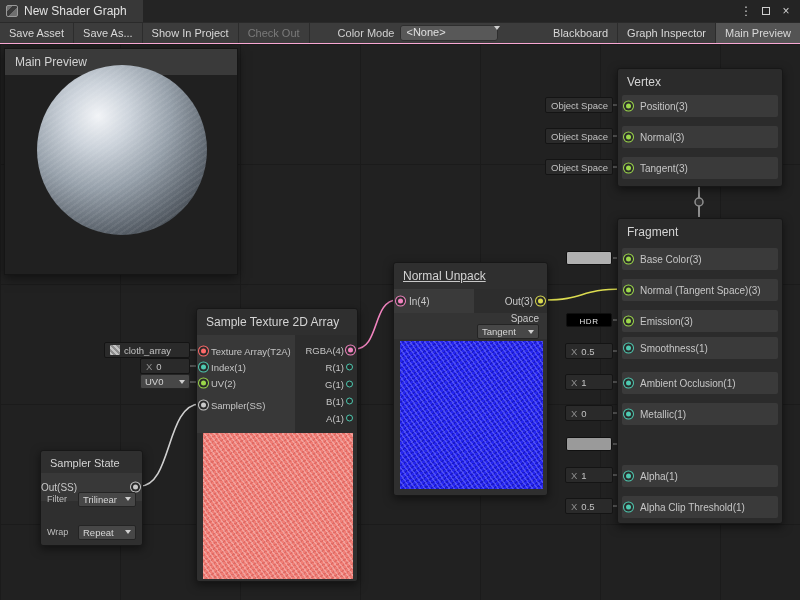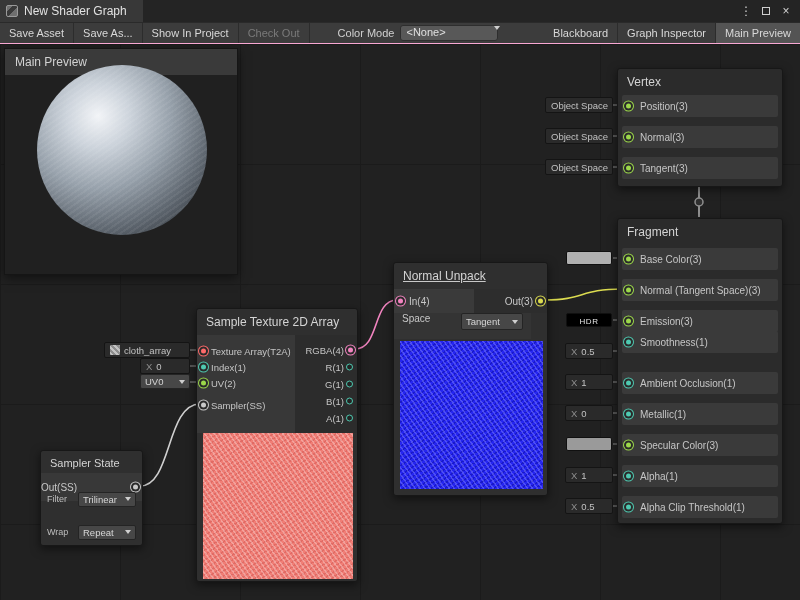--- a/index.html
+++ b/index.html
@@ -102,22 +102,22 @@
 
   
   #nu-node { left:393px; top:262px; width:155px; height:234px;text-decoration:underline; }
   .nu-row { position:absolute; left:0; right:0; top:26px; height:24px; display:flex; }
   .nu-in { width:80px; background:#3a3a3a; position:relative; display:flex; align-items:center;
     padding-left:15px; font-size:10px; }
   .nu-out { flex:1; background:#2d2d2d; position:relative; display:flex; align-items:center;
     justify-content:flex-end; padding-right:14px; font-size:10px; }
   .nu-in .port { left:4px; top:50%; transform:translateY(-50%); }
   .nu-out .port { right:4px; top:50%; transform:translateY(-50%); }
-  .nu-space { position:absolute; left:0; right:16px; top:50px; height:26px; background:#343434;
-    display:flex; align-items:flex-start; justify-content:space-between; padding:0 8px; font-size:10px; }
+  .nu-space { position:absolute; left:0; right:0; top:50px; height:26px; background:#343434;
+    display:flex; align-items:flex-end; justify-content:space-between; padding:0 8px; font-size:10px;flex-direction:column; }
   .preview-blue { position:absolute; left:6px; top:78px; width:143px; height:148px;
     background:
       repeating-linear-gradient(55deg, rgba(140,140,255,.4) 0 1.5px, transparent 1.5px 4px),
       repeating-linear-gradient(-35deg, rgba(0,0,130,.35) 0 1.5px, transparent 1.5px 4px),
       #2626f0; }
 
   
   #ss-node { left:40px; top:450px; width:103px; height:96px; }
   .ss-out { position:absolute; left:0; right:0; top:22px; height:28px; background:#383838;
     display:flex; align-items:center; justify-content:flex-start; padding-right:15px; font-size:10px; }
@@ -218,35 +218,31 @@
     <span>Base Color(3)</span>
   </div>
   <div class="slot" style="top:60px">
     <span class="port conn c-green"></span>
     <span>Normal (Tangent Space)(3)</span>
   </div>
   <div class="slot" style="top:91px">
     <span class="port conn c-green"></span>
     <span>Emission(3)</span>
   </div>
-  <div class="slot" style="top:112px">
+  <div class="slot" style="top:118px">
     <span class="port conn c-teal"></span>
     <span>Smoothness(1)</span>
   </div>
   <div class="slot" style="top:153px">
     <span class="port conn c-teal"></span>
     <span>Ambient Occlusion(1)</span>
   </div>
   <div class="slot" style="top:184px">
     <span class="port conn c-teal"></span>
     <span>Metallic(1)</span>
-  </div>
-  <div class="slot" style="top:215px">
-    <span class="port conn c-green"></span>
-    <span>Specular Color(3)</span>
   </div>
   <div class="slot" style="top:246px">
     <span class="port conn c-teal"></span>
     <span>Alpha(1)</span>
   </div>
   <div class="slot" style="top:277px">
     <span class="port conn c-teal"></span>
     <span>Alpha Clip Threshold(1)</span>
   </div>
 </div>

